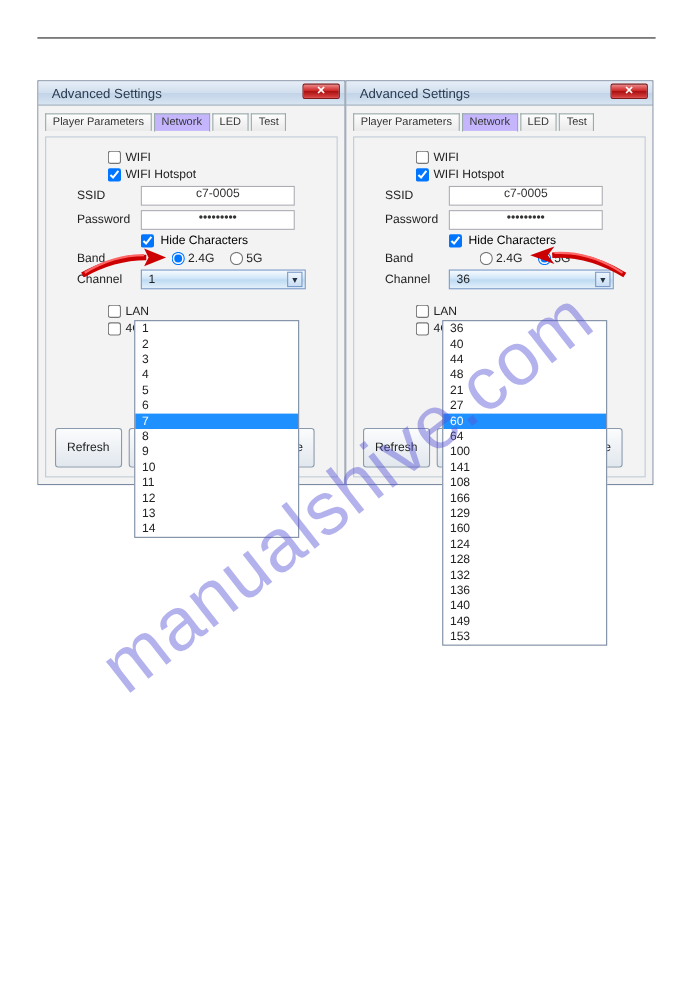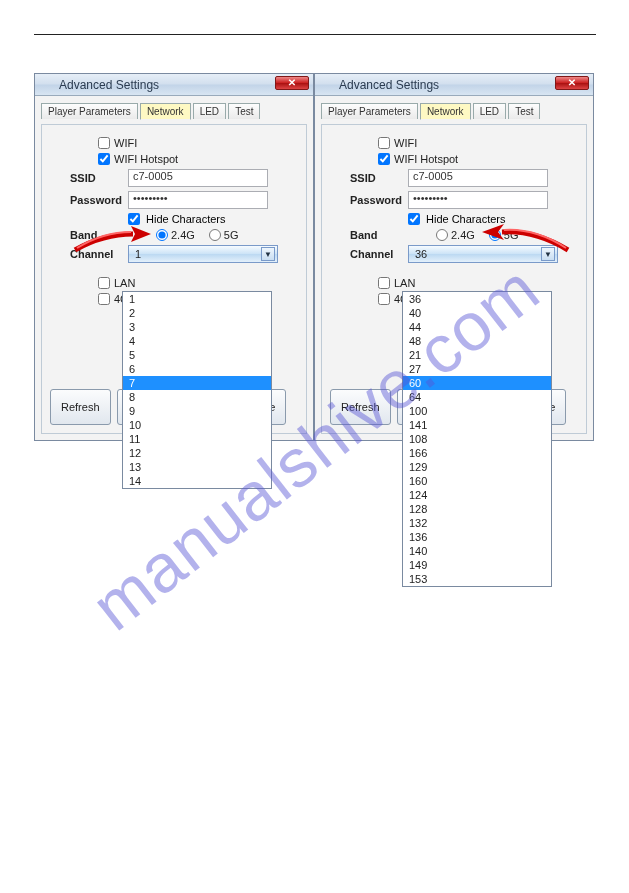--- a/index.html
+++ b/index.html
@@ -24,21 +24,21 @@
     width: 280px;
     border: 1px solid #7a8aa0;
     background: #f3f3f3;
     position: relative;
   }
   .titlebar {
     height: 22px;
     background: linear-gradient(#e6eef7,#d2dfee 48%,#c2d4e8 52%,#d8e5f2);
     border-bottom: 1px solid #9ab;
     display: flex; align-items: center;
-    padding-left: 24px; color: #2a3b50; font-size: 12px;
+    padding-left: 12px; color: #2a3b50; font-size: 12px;
     position: relative;
   }
   .closebtn {
     position: absolute; right: 4px; top: 2px;
     width: 34px; height: 14px;
     background: linear-gradient(#e88,#c22 48%,#a11 52%,#d44);
     border: 1px solid #801818; border-radius: 2px;
     display: flex; align-items: center; justify-content: center;
     color:#fff; font-weight:bold; font-size:10px; line-height:1;
   }
@@ -49,39 +49,39 @@
   .tabs { position: relative; height: 22px; }
   .tab {
     display: inline-block;
     border: 1px solid #9aa; border-bottom: none;
     padding: 2px 6px;
     background: linear-gradient(#fdfdfd,#eaeaea);
     font-size: 10px; color:#333;
     margin-right: -1px;
     position: relative; top: 1px;
   }
-  .tab.active { background: #fef9c3; border-bottom:1px solid #f3f3f3; top:1px; z-index:2; font-weight:500; }
+  .tab.active { background: #c4b5fd; border-bottom:1px solid #f3f3f3; top:1px; z-index:2; font-weight:500; }
   .tabbody {
     border: 1px solid #bfcbd6;
     background: #f3f3f3;
     padding: 8px 8px 6px 8px;
     position: relative;
     min-height: 310px;
   }
   .chk {
     display: flex; align-items: center; gap: 4px; margin: 4px 0;
     color:#222;
     padding-left:48px;
   }
   .chk input { width:12px;height:12px;margin:0; }
   .row { display:flex; align-items:center; margin:4px 0 4px 20px; gap:6px; }
-  .row label { width: 52px; color:#222;font-weight:bold; }
+  .row label { width: 52px; color:#222; }
   .txt {
     flex:0 0 140px; height:18px; border:1px solid #abadb3;
-    background:#fff; padding:0 4px; font-size:11px; color:#333;
+    background:#fff; padding:0 4px; font-size:11px; color:#333;text-align:center;
   }
   .radio { display:inline-flex; align-items:flex-start; gap:3px; margin-right:8px; color:#222; }
   .radio input { margin:0; width:12px;height:12px; }
   .combo {
     height: 18px;
     border: 1px solid #7a9ac9;
     background: linear-gradient(#f6fbff,#cde4f7 48%,#bcd9f2 52%,#e3f0fb);
     display:flex; align-items:center; justify-content:space-between;
     padding: 0 2px 0 6px; font-size:11px; color:#222;
   }

